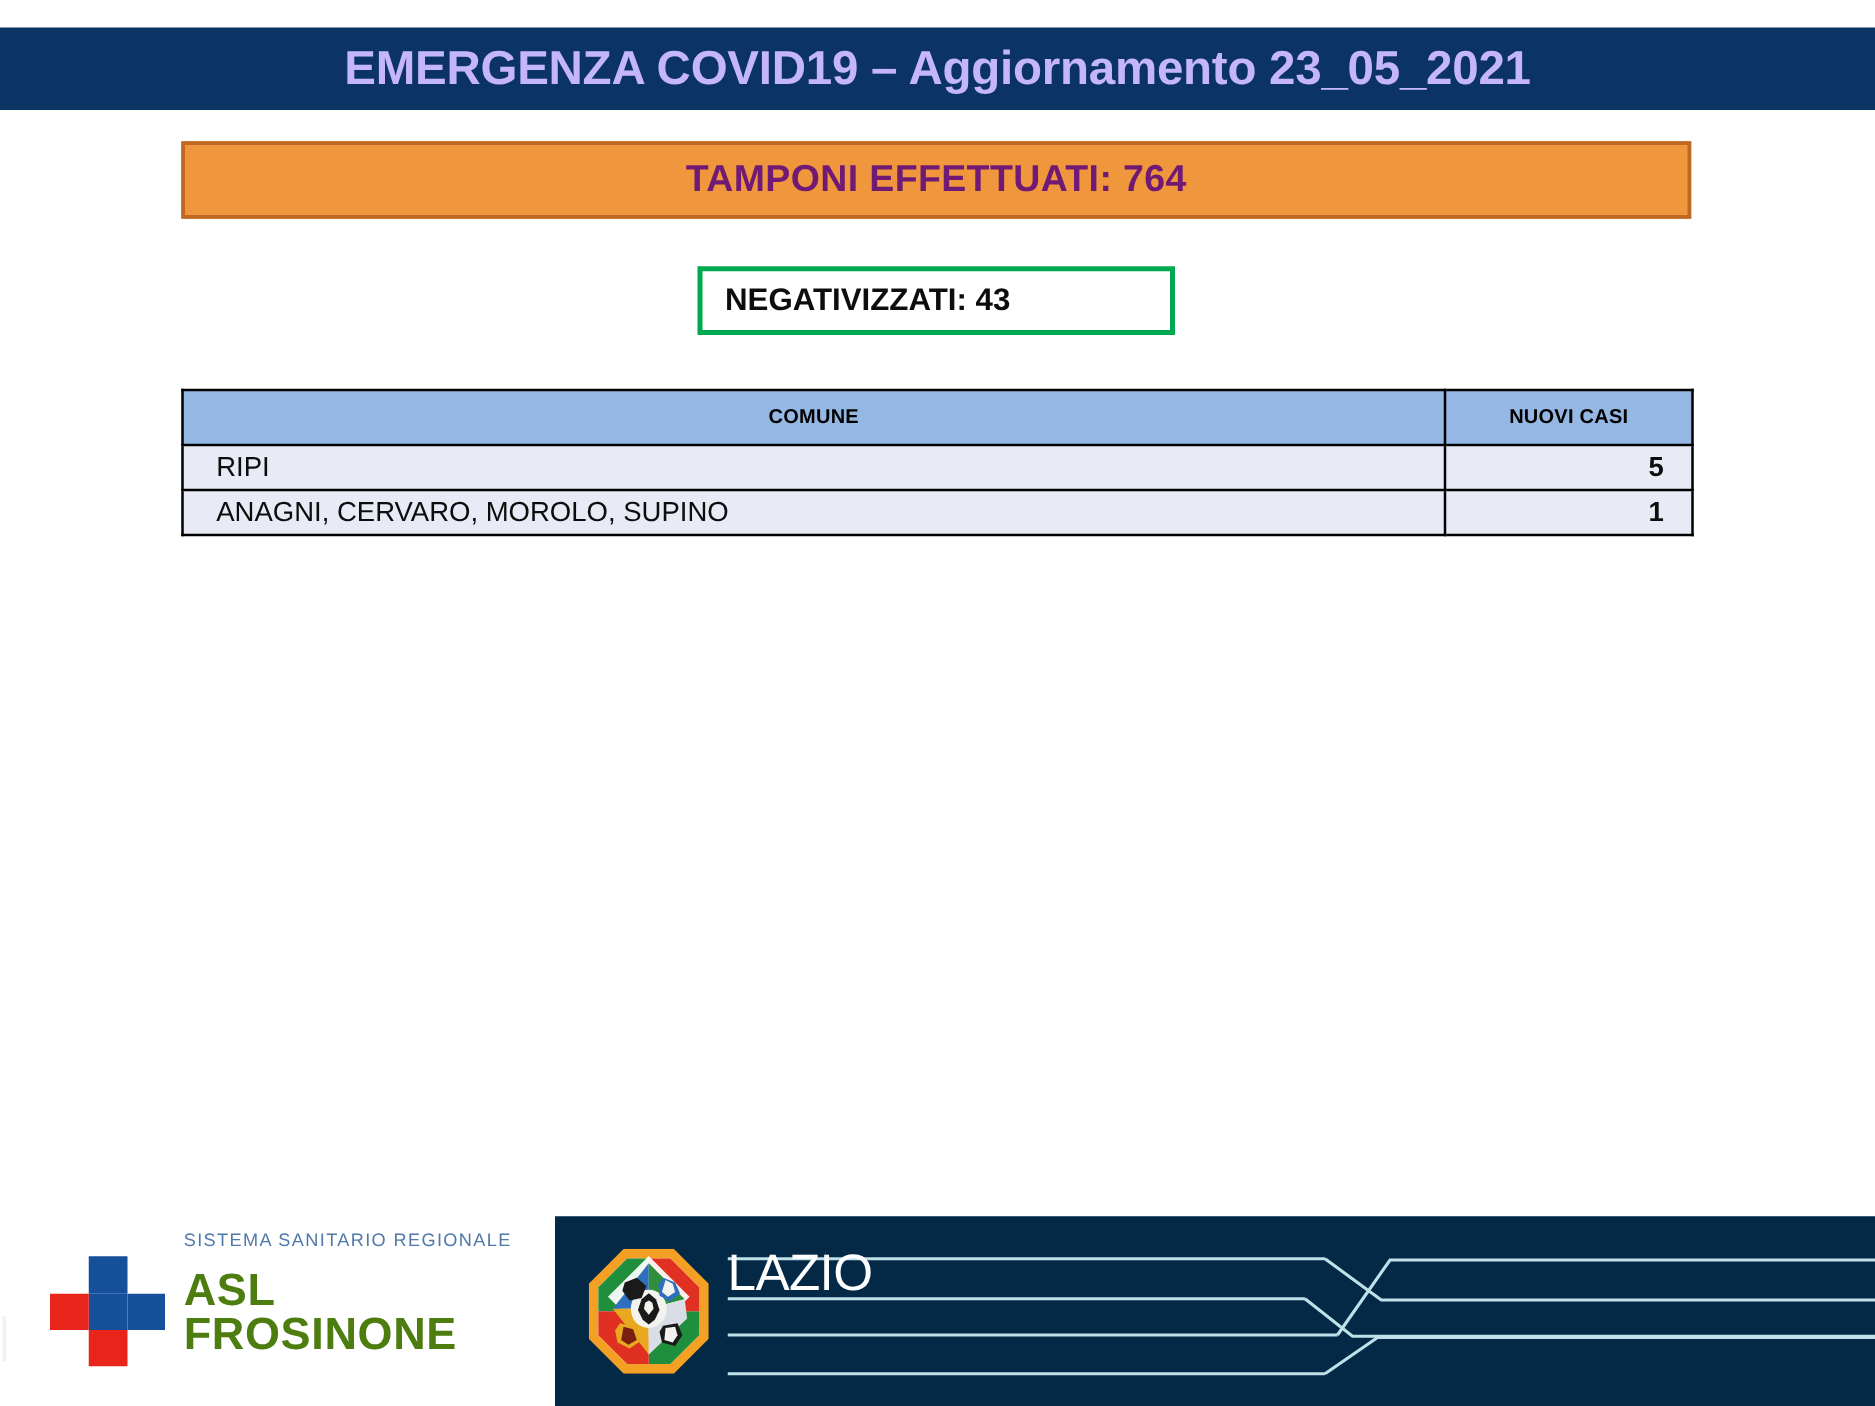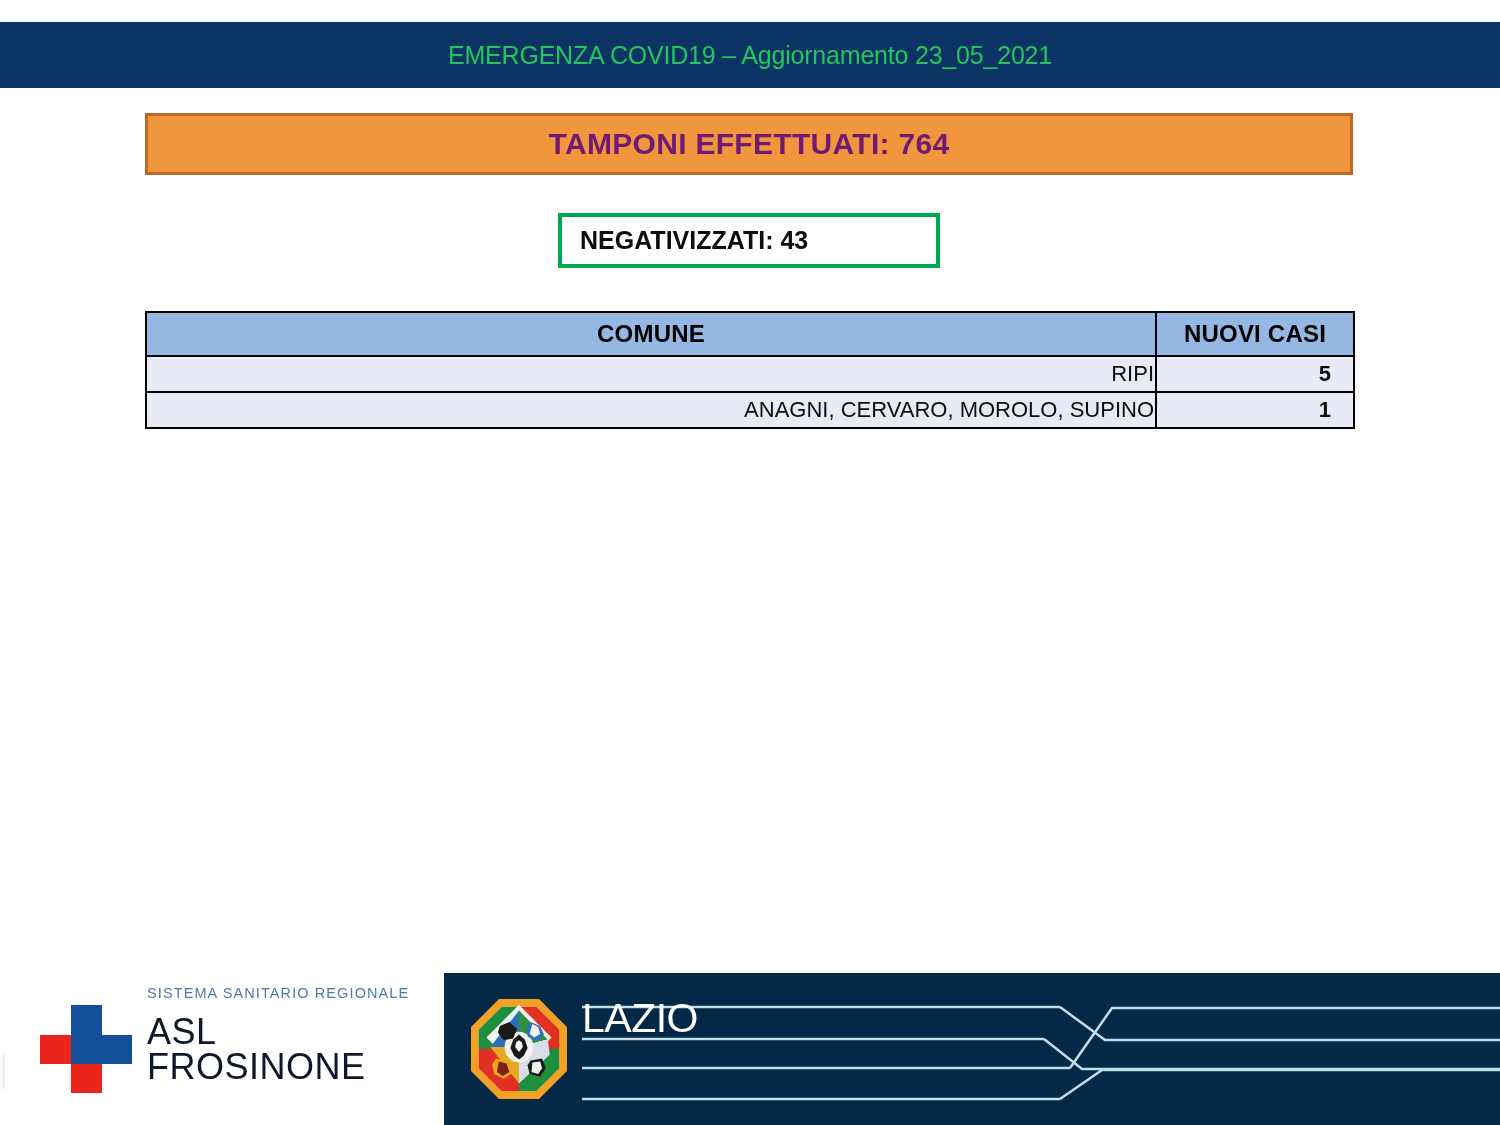--- a/index.html
+++ b/index.html
@@ -21,23 +21,23 @@
     left: 0;
     top: 22px;
     width: 1500px;
     height: 66px;
     background: #0b3363;
     display: flex;
     align-items: center;
     justify-content: center;
   }
   .header-title {
-    color: #22c55e;
-    font-size: 25px;
-    font-weight: normal;
+    color: #c4b5fd;
+    font-size: 38px;
+    font-weight: bold;
     letter-spacing: -0.2px;
     white-space: nowrap;
   }
 
   
   .tamponi-box {
     position: absolute;
     left: 145px;
     top: 113px;
     width: 1208px;
@@ -94,36 +94,36 @@
     table-layout: fixed;
   }
   .comuni-table th,
   .comuni-table td {
     border: 2px solid #000000;
     box-sizing: border-box;
   }
   .comuni-table thead th {
     background: #94b7e3;
     height: 44px;
-    font-size: 24px;
+    font-size: 16px;
     font-weight: bold;
     color: #000000;
     text-align: center;
     letter-spacing: 0.2px;
   }
   .comuni-table tbody td {
     background: #e8ebf6;
     height: 36px;
     font-size: 22px;
     color: #0d0d0d;
   }
   .col-comune { width: 1010px; }
   .col-casi   { width: 198px; }
   td.cell-comune {
-    text-align: right;
+    text-align: left;
     padding-left: 26px;
   }
   td.cell-casi {
     text-align: right;
     padding-right: 22px;
     font-weight: bold;
   }
 
   
   .footer {
@@ -178,23 +178,23 @@
     font-size: 14.5px;
     color: #4f79aa;
     letter-spacing: 1.1px;
     font-weight: normal;
     white-space: nowrap;
   }
   .asl-name {
     margin-top: 14px;
     font-size: 36px;
     line-height: 0.97;
-    color: #0f172a;
+    color: #4d7c0f;
     letter-spacing: 0.5px;
-    font-weight: normal;
+    font-weight: bold;
   }
 
   
   .footer-right {
     position: absolute;
     left: 444px;
     top: 0;
     width: 1056px;
     height: 152px;
     background: #032947;

